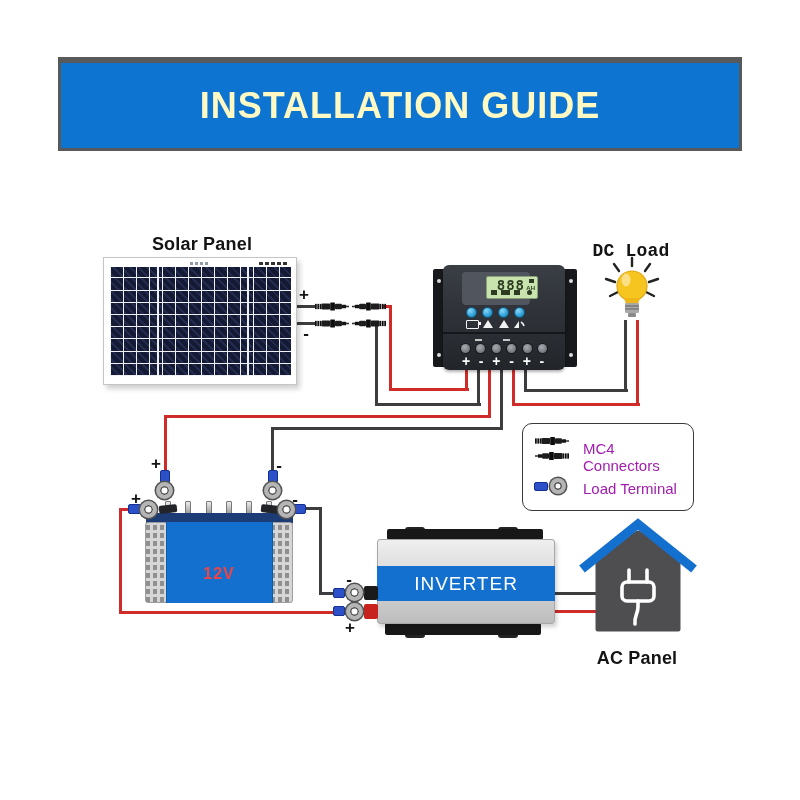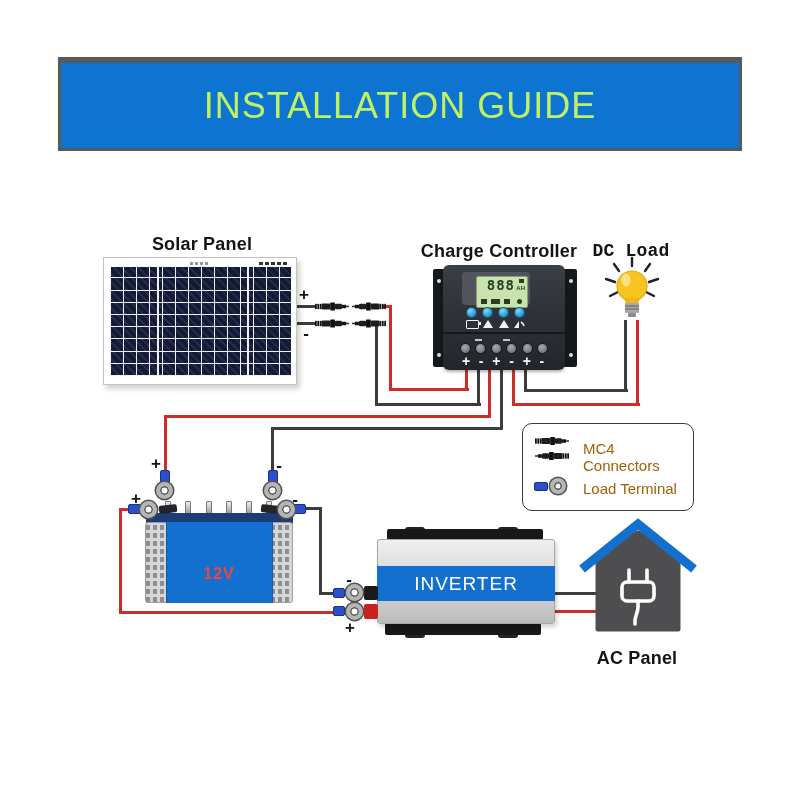--- a/index.html
+++ b/index.html
@@ -12,37 +12,37 @@
   .wire{position:absolute;}
   .red{background:#cf2b28;}
   .blk{background:#3d3d3f;}
   .sleeve{position:absolute;background:#2b50c8;border:1px solid #16308f;border-radius:2px;box-sizing:border-box;}
   .ring{position:absolute;width:9px;height:9px;border:4.5px solid #b5b5b5;border-radius:50%;background:#fdfdfd;
         box-shadow:0 0 0 1.5px #525252, inset 0 0 0 1.5px #525252;z-index:6;}
   
   #banner{position:absolute;left:58px;top:57px;width:684px;height:94px;box-sizing:border-box;
           background:#0d74d1;border:3px solid #58595b;border-top-width:6px;
           display:flex;align-items:center;justify-content:center;}
-  #banner span{color:#bef264;font-weight:normal;font-size:36px;letter-spacing:1px;}
+  #banner span{color:#fef9c3;font-weight:bold;font-size:36px;letter-spacing:1px;}
   
   #panel{position:absolute;left:103px;top:257px;width:194px;height:128px;background:#fff;
          border:1px solid #c4c4c4;box-sizing:border-box;box-shadow:3px 4px 5px rgba(0,0,0,.18);}
   #cells{position:absolute;left:6px;top:9px;width:181px;height:109px;background-color:#141a33;
          background-image:
            repeating-linear-gradient(90deg,#eef0f4 0 1px,transparent 1px 13px),
            repeating-linear-gradient(0deg,#eef0f4 0 1px,transparent 1px 12.2px),
            repeating-linear-gradient(45deg,rgba(110,130,215,.16) 0 2px,transparent 2px 6px);}
   .thickline{position:absolute;top:0;width:2px;height:100%;background:#eef0f4;}
   
   .flange{position:absolute;width:14px;height:98px;background:#17181b;border-radius:2px;}
   .hole{position:absolute;width:4px;height:4px;border-radius:50%;background:#dcdcdc;}
   #ctrl{position:absolute;left:443px;top:265px;width:122px;height:105px;border-radius:6px;
         background:linear-gradient(180deg,#3a3e45,#22252a);box-shadow:0 2px 3px rgba(0,0,0,.3);}
   #bezel{position:absolute;left:19px;top:7px;width:68px;height:33px;background:#51565e;border-radius:4px;}
-  #lcd{position:absolute;left:14px;top:4px;width:52px;height:32px;background:#c8e3ae;border:1px solid #87a077;
+  #lcd{position:absolute;left:24px;top:4px;width:52px;height:23px;background:#c8e3ae;border:1px solid #87a077;
        border-radius:2px;box-sizing:border-box;}
   #lcd .digits{position:absolute;right:12px;top:0px;font-family:"DejaVu Sans Mono",monospace;
        font-weight:bold;font-size:14px;color:#2c3b22;letter-spacing:1px;}
   #lcd .unit{position:absolute;right:2px;top:8px;font-size:6px;font-weight:bold;color:#2c3b22;}
   #lcd .pct{position:absolute;right:3px;top:2px;width:5px;height:4px;background:#2c3b22;}
   .lcdmark{position:absolute;bottom:3px;height:5px;background:#2c3b22;}
   .btn{position:absolute;top:42px;width:11px;height:11px;border-radius:50%;
        background:radial-gradient(circle at 35% 30%,#8bd6f4,#2f9fd8 60%,#1d7cab);border:1px solid #0e5f86;box-sizing:border-box;}
   .ctrlicon{position:absolute;top:55px;}
   .tri{width:0;height:0;border-left:5px solid transparent;border-right:5px solid transparent;border-bottom:8px solid #f2f2f2;}
@@ -52,21 +52,21 @@
   .tinymark{position:absolute;top:74px;width:7px;height:2px;background:#c9c9c9;}
   #screwrow,#termrow{position:absolute;left:18px;width:86px;display:flex;justify-content:space-between;}
   #screwrow{top:79px;}
   .screw{width:9px;height:9px;border-radius:50%;background:radial-gradient(circle at 40% 35%,#a8acb2,#5c5f64);
          box-shadow:0 0 0 1px #191a1c;}
   #termrow{top:88px;}
   #termrow span{display:inline-block;width:10px;text-align:center;color:#fff;font-weight:bold;font-size:14px;}
   
   #legend{position:absolute;left:522px;top:423px;width:172px;height:88px;background:#fff;
           border:1.6px solid #3a3a3a;border-radius:10px;box-sizing:border-box;}
-  #legend .txt{position:absolute;left:60px;font-size:15px;color:#a16207;}
+  #legend .txt{position:absolute;left:60px;font-size:15px;color:#a21caf;}
   
   .batgrid{position:absolute;top:522px;width:23px;height:81px;border:1px solid #9d9d9d;border-radius:3px;box-sizing:border-box;
            background-color:#8f8f8f;
            background-image:
              repeating-linear-gradient(0deg,transparent 0 5px,#d6d6d6 5px 8px),
              repeating-linear-gradient(90deg,transparent 0 4.5px,#d6d6d6 4.5px 7px);}
   #batblue{position:absolute;left:166px;top:522px;width:105px;height:81px;background:#1470cf;
            border-left:1px solid #0d5cab;border-right:1px solid #0d5cab;}
   #batcover{position:absolute;left:146px;top:513px;width:147px;height:11px;background:#1d3b74;border-radius:2px;
             border-bottom:2px solid #122a56;box-sizing:border-box;}
@@ -88,21 +88,20 @@
 </head>
 <body>
 
 <div id="canvas">
 
   <div id="banner">
     <span>INSTALLATION GUIDE</span>
   </div>
 
   <div class="lbl sec" style="left:202px;top:244px;">Solar Panel</div>
-  <div class="lbl sec" style="left:499px;top:251px;">Charge Controller</div>
   <div class="lbl sec" style="left:631px;top:251px;font-family:Liberation Mono, monospace;">DC Load</div>
   <div class="lbl sec" style="left:637px;top:658px;">AC Panel</div>
 
   <div class="wire blk" style="left:297px;top:305px;width:18px;height:3px;"></div>
   <div class="wire red" style="left:383px;top:305px;width:9px;height:3px;"></div>
   <div class="wire red" style="left:389px;top:305px;width:3px;height:86px;"></div>
   <div class="wire red" style="left:389px;top:388px;width:80px;height:3px;"></div>
   <div class="wire red" style="left:465px;top:368px;width:3px;height:23px;"></div>
 
   <div class="wire blk" style="left:297px;top:322px;width:18px;height:3px;"></div>

